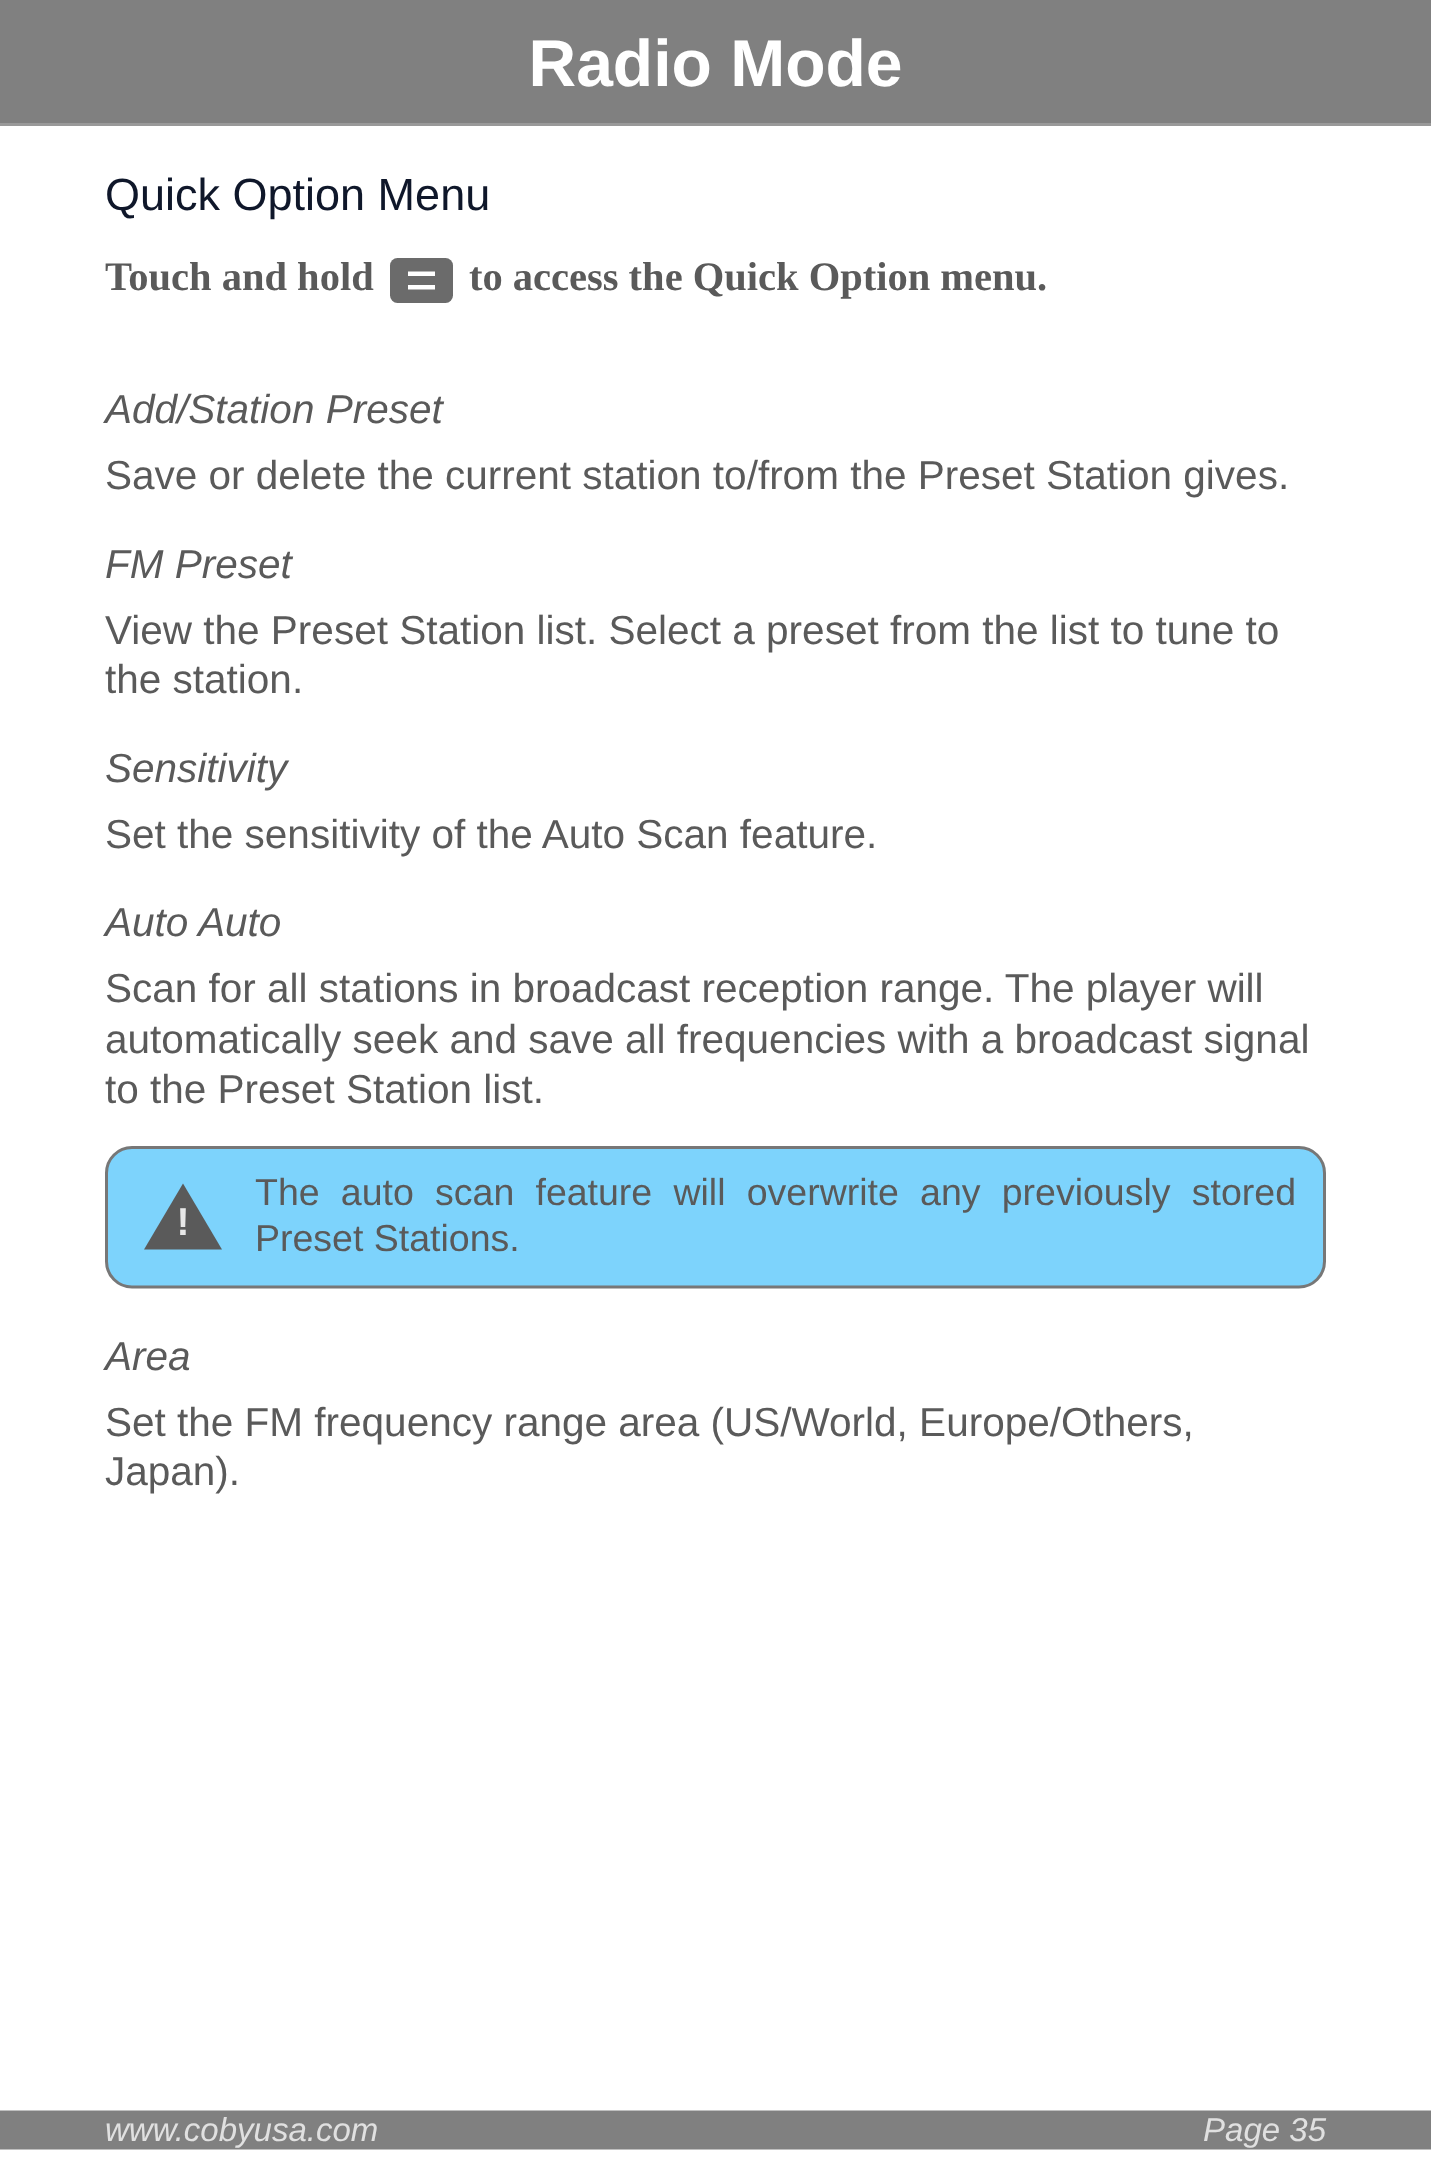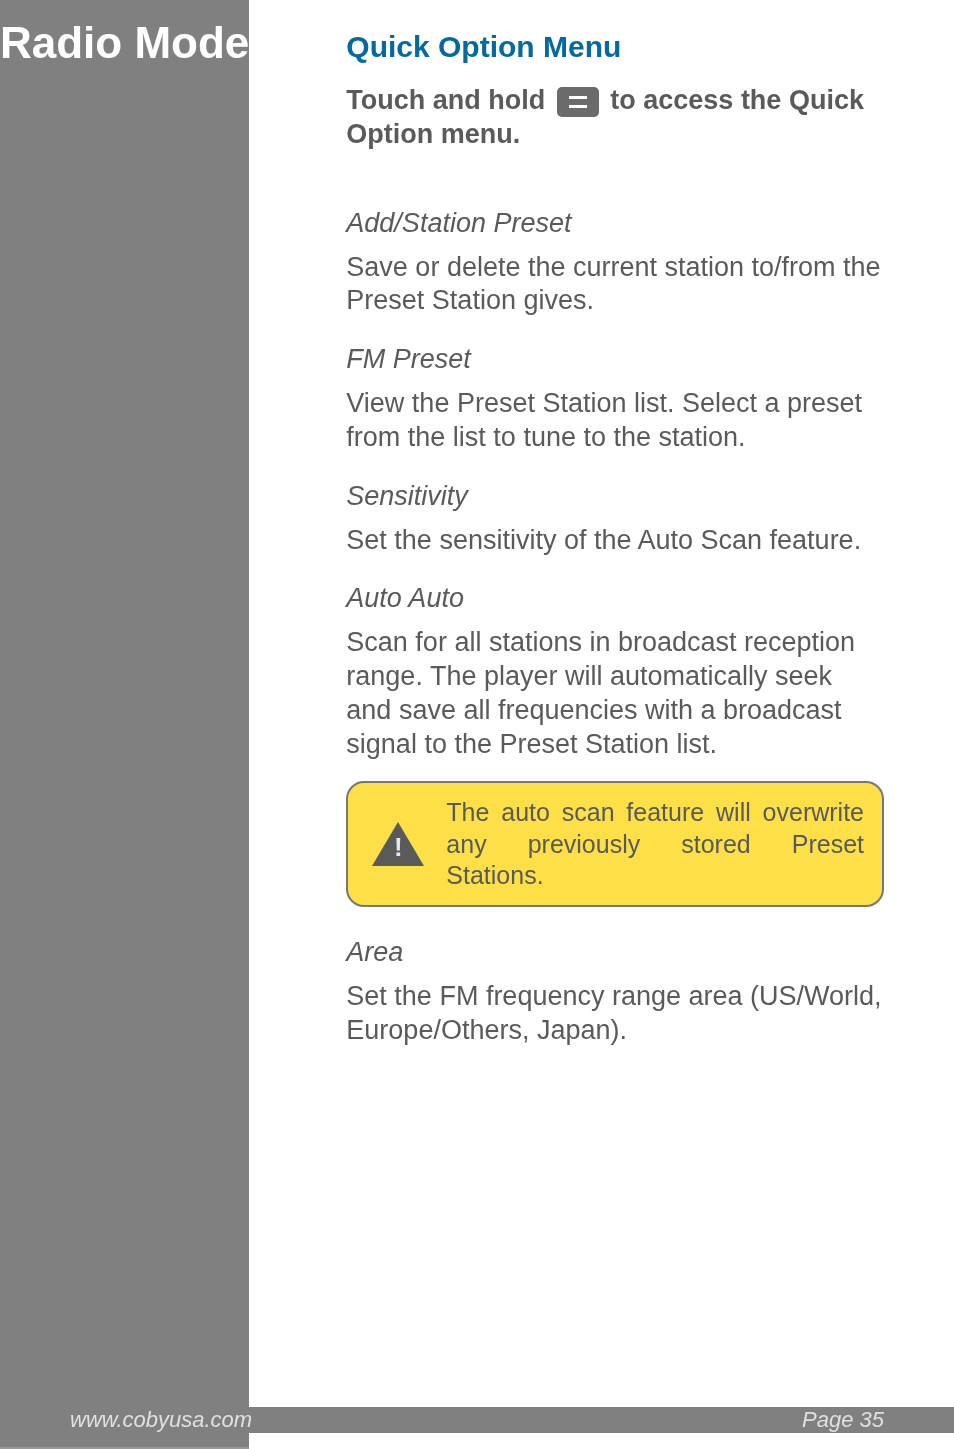--- a/index.html
+++ b/index.html
@@ -1,46 +1,46 @@
 <!DOCTYPE html>
 <html><head>
 <meta charset="utf-8">
 <style>
   * { box-sizing: border-box; margin: 0; padding: 0; }
   html, body { width: 954px; height: 1449px; font-family: Arial, Helvetica, sans-serif; background: #fff; }
-  .page { width: 954px; height: 1449px; position: relative; display: flex; flex-direction: row; gap: 27px; }
+  .page { width: 954px; height: 1449px; position: relative; display: flex; flex-direction: column; }
   .header {
     background: #808080;
     color: #fff;
     text-align: center;
     font-size: 44px;
     font-weight: bold;
     padding: 18px 0 14px 0;
     font-family: "Century Gothic", Arial, sans-serif;
     border-bottom: 2px solid #999;
   }
   .content {
     flex: 1;
     padding: 30px 70px 0 70px;
     color: #5a5a5a;
   }
   .content h2 {
     font-size: 30px;
-    font-weight: bold;
-    color: #0369a1;
+    font-weight: normal;
+    color: #0f172a;
     margin-bottom: 20px;
     font-family: "Century Gothic", Arial, sans-serif;
   }
   .content p {
     font-size: 27px;
     line-height: 1.25;
     margin-bottom: 20px;
     color: #5a5a5a;
   }
-  .bold { font-weight: bold; color: #4a4a4a; }
+  .bold { font-weight: bold; color: #4a4a4a; font-family: Liberation Serif, serif; }
   .italic-head {
     font-style: italic;
     font-size: 27px;
     margin-top: 26px;
     margin-bottom: 12px;
     color: #5a5a5a;
     font-family: "Century Gothic", Arial, sans-serif;
   }
   .icon-btn {
     display: inline-block;
@@ -62,21 +62,21 @@
   .icon-btn::after {
     content: "";
     position: absolute;
     left: 12px; right: 12px; bottom: 9px;
     height: 3px;
     background: #fff;
   }
   .callout {
     border: 2px solid #777;
     border-radius: 18px;
-    background: #fde047;
+    background: #7dd3fc;
     padding: 14px 18px 14px 18px;
     margin: 12px 0 30px 0;
     display: flex;
     align-items: center;
     gap: 22px;
   }
   .warn-icon {
     width: 0; height: 0;
     border-left: 26px solid transparent;
     border-right: 26px solid transparent;

